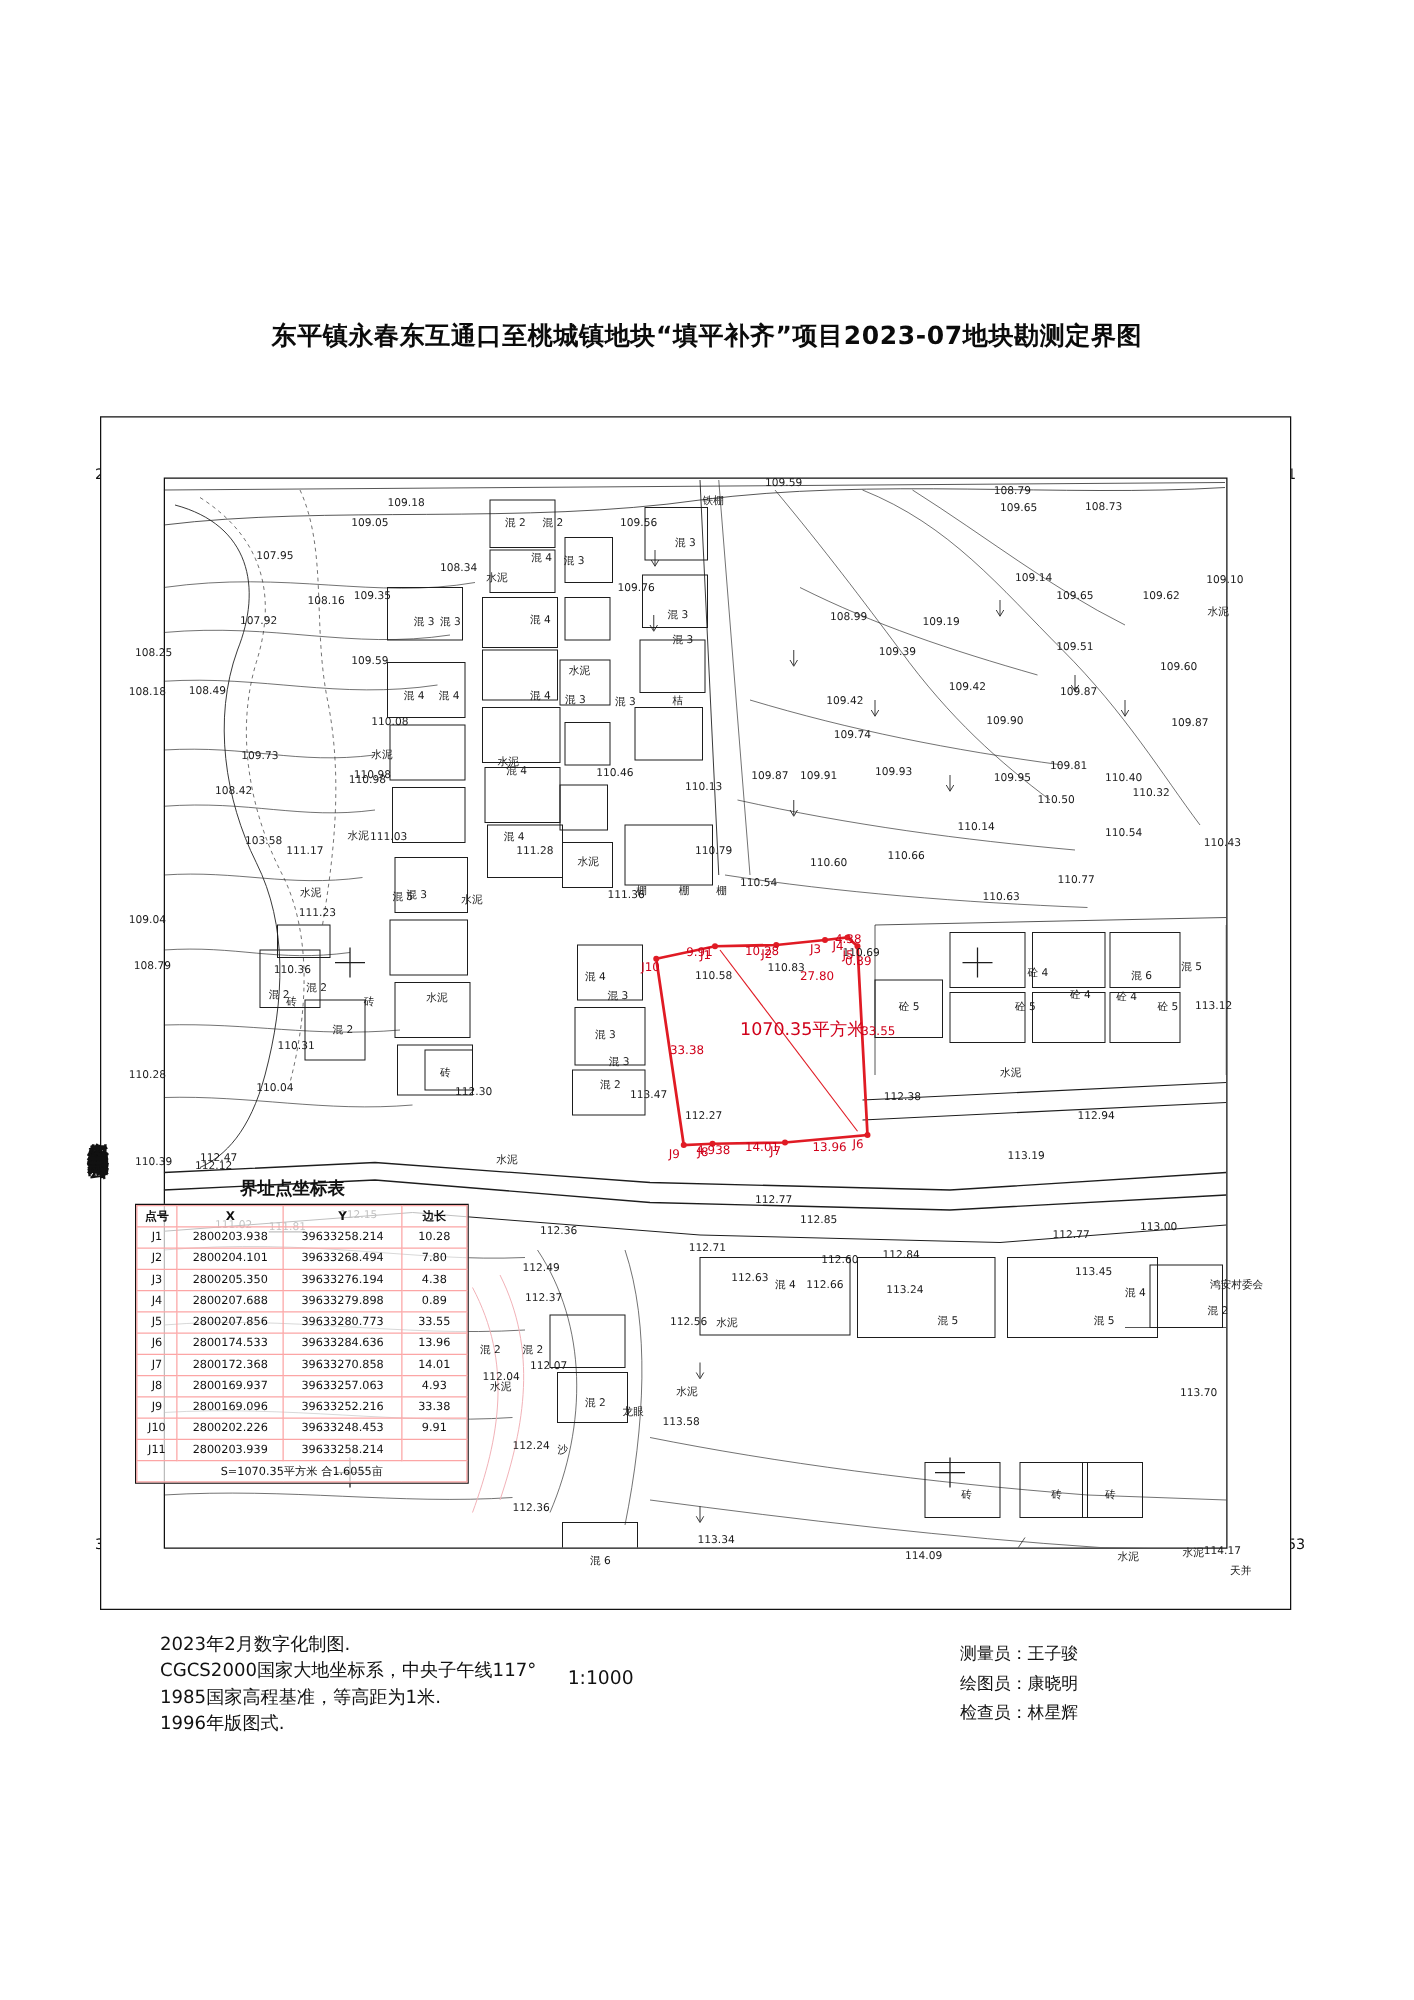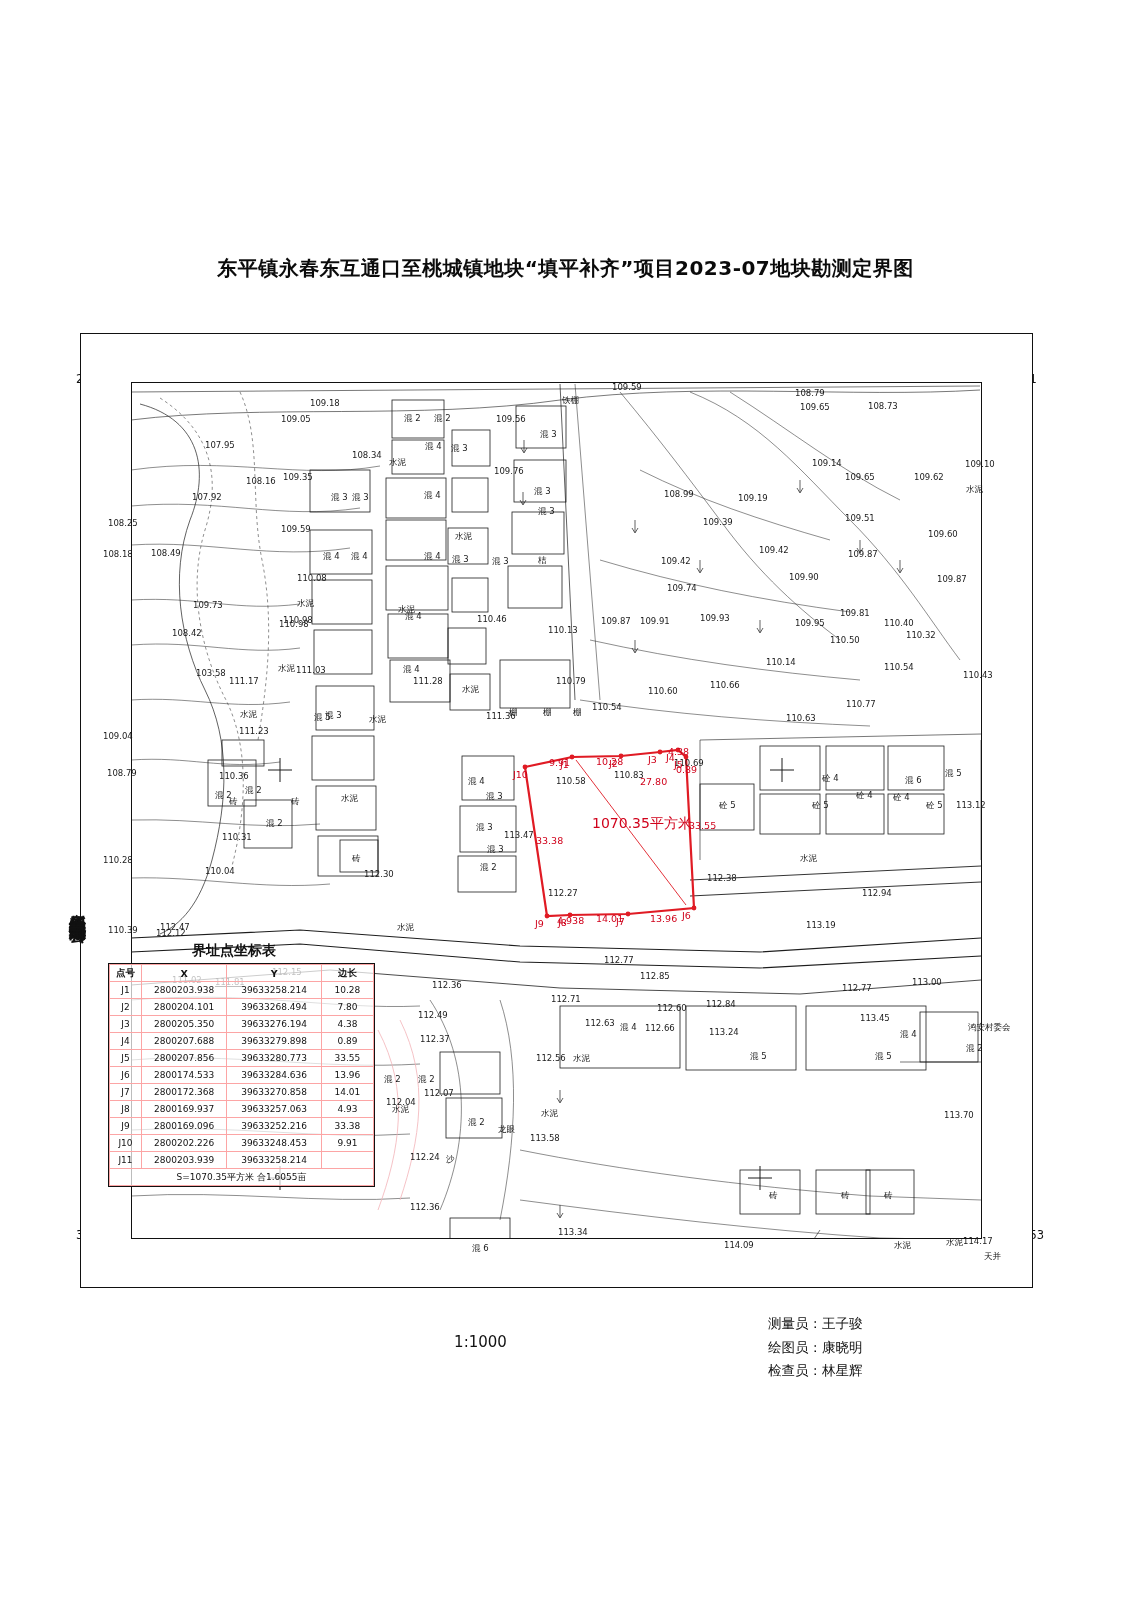--- a/index.html
+++ b/index.html
@@ -299,21 +299,21 @@
       <div class="blk-txt" style="left: 103px; top: 731px;">109.04</div>
       <div class="blk-txt" style="left: 239px; top: 726px;">111.23</div>
       <div class="blk-txt" style="left: 107px; top: 768px;">108.79</div>
       <div class="blk-txt" style="left: 556px; top: 776px;">110.58</div>
       <div class="blk-txt" style="left: 614px; top: 770px;">110.83</div>
       <div class="blk-txt" style="left: 674px; top: 758px;">110.69</div>
       <div class="blk-txt" style="left: 956px; top: 800px;">113.12</div>
       <div class="blk-txt" style="left: 222px; top: 832px;">110.31</div>
       <div class="blk-txt" style="left: 103px; top: 855px;">110.28</div>
       <div class="blk-txt" style="left: 205px; top: 866px;">110.04</div>
-      <div class="blk-txt" style="left: 504px; top: 830px;">113.47</div>
+      <div class="blk-txt" style="left: 504px; top: 871px;">113.47</div>
       <div class="blk-txt" style="left: 548px; top: 888px;">112.27</div>
       <div class="blk-txt" style="left: 707px; top: 873px;">112.38</div>
       <div class="blk-txt" style="left: 862px; top: 888px;">112.94</div>
       <div class="blk-txt" style="left: 108px; top: 925px;">110.39</div>
       <div class="blk-txt" style="left: 156px; top: 928px;">112.12</div>
       <div class="blk-txt" style="left: 806px; top: 920px;">113.19</div>
       <div class="blk-txt" style="left: 604px; top: 955px;">112.77</div>
       <div class="blk-txt" style="left: 640px; top: 971px;">112.85</div>
       <div class="blk-txt" style="left: 912px; top: 977px;">113.00</div>
       <div class="blk-txt" style="left: 551px; top: 994px;">112.71</div>
@@ -530,20 +530,26 @@
             <td class="c-y">39633258.214</td>
             <td class="c-len"></td>
           </tr>
           <tr class="sum-row">
             <td colspan="4">S=1070.35平方米  合1.6055亩</td>
           </tr>
         </tbody>
     </table>
   </div>
 
+  <div class="footer-left">
+    <div>2023年2月数字化制图.</div>
+    <div>CGCS2000国家大地坐标系，中央子午线117°</div>
+    <div>1985国家高程基准，等高距为1米.</div>
+    <div>1996年版图式.</div>
+  </div>
   <div class="footer-scale">1:1000</div>
   <div class="footer-right">
     <div>测量员：王子骏</div>
     <div>绘图员：康晓明</div>
     <div>检查员：林星辉</div>
   </div>
 
 </div>
 
 </body></html>

